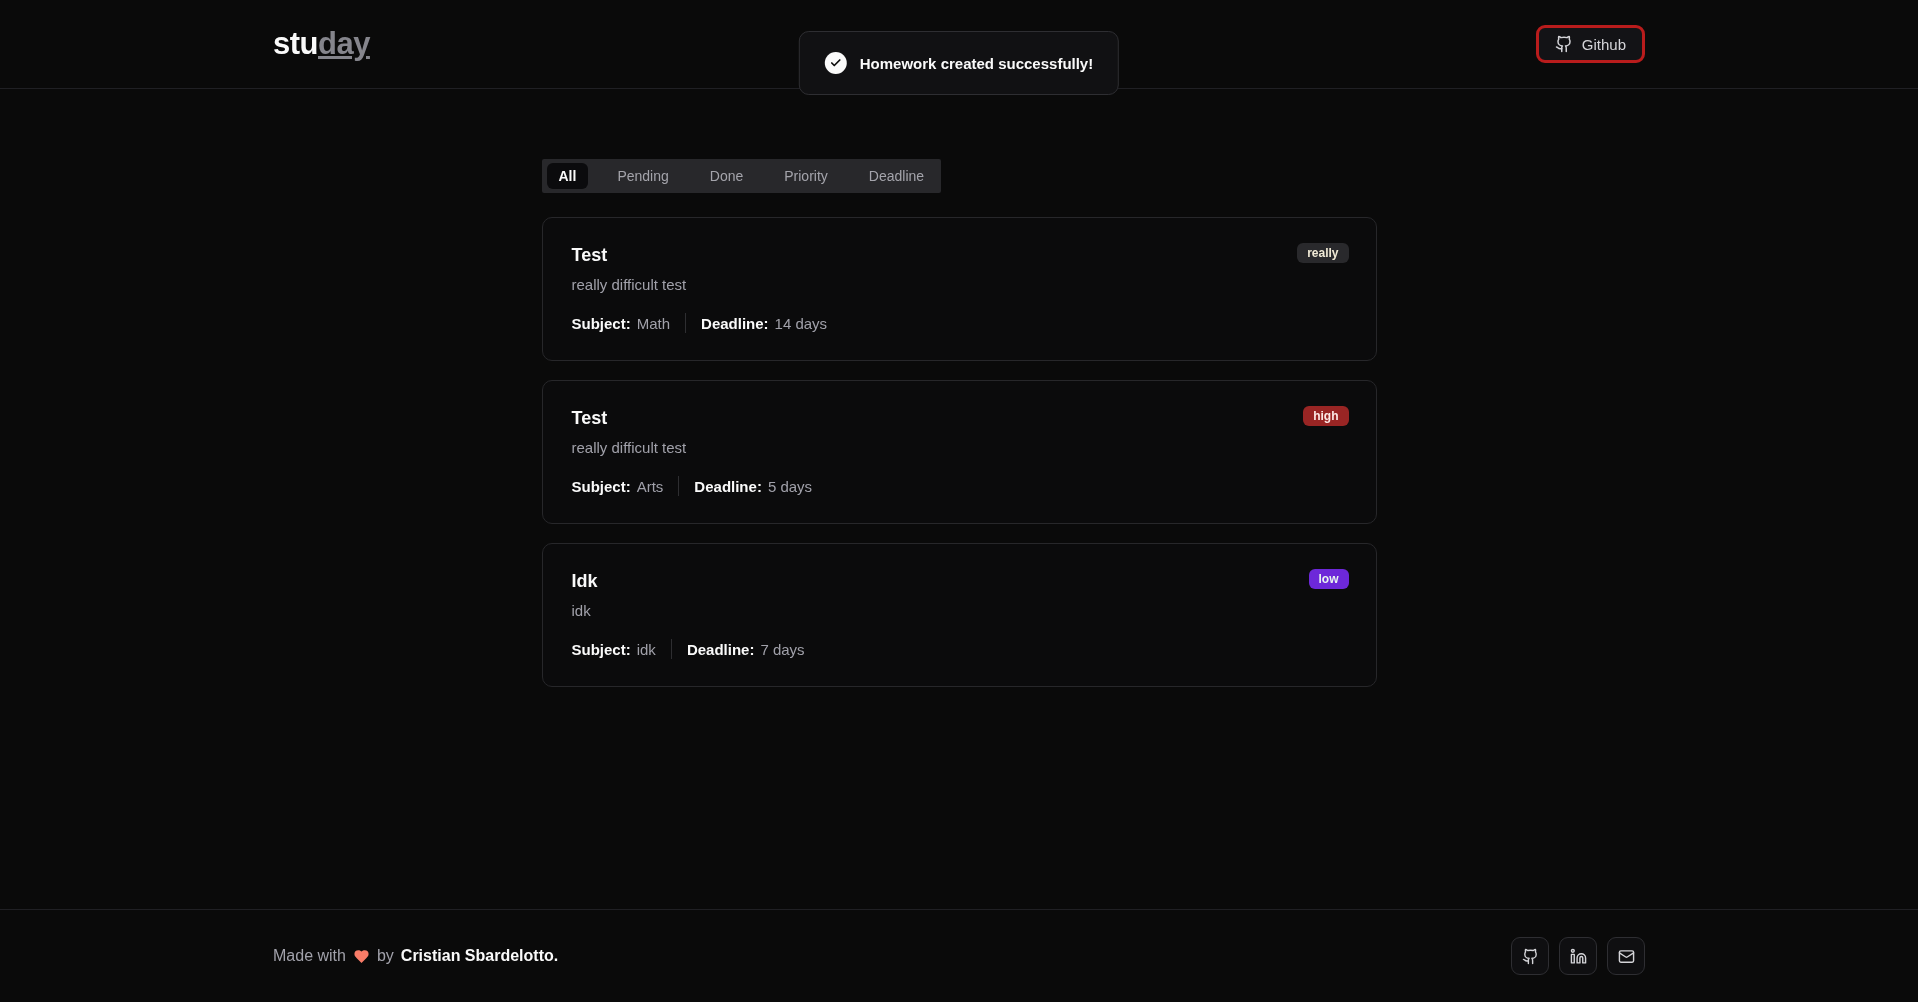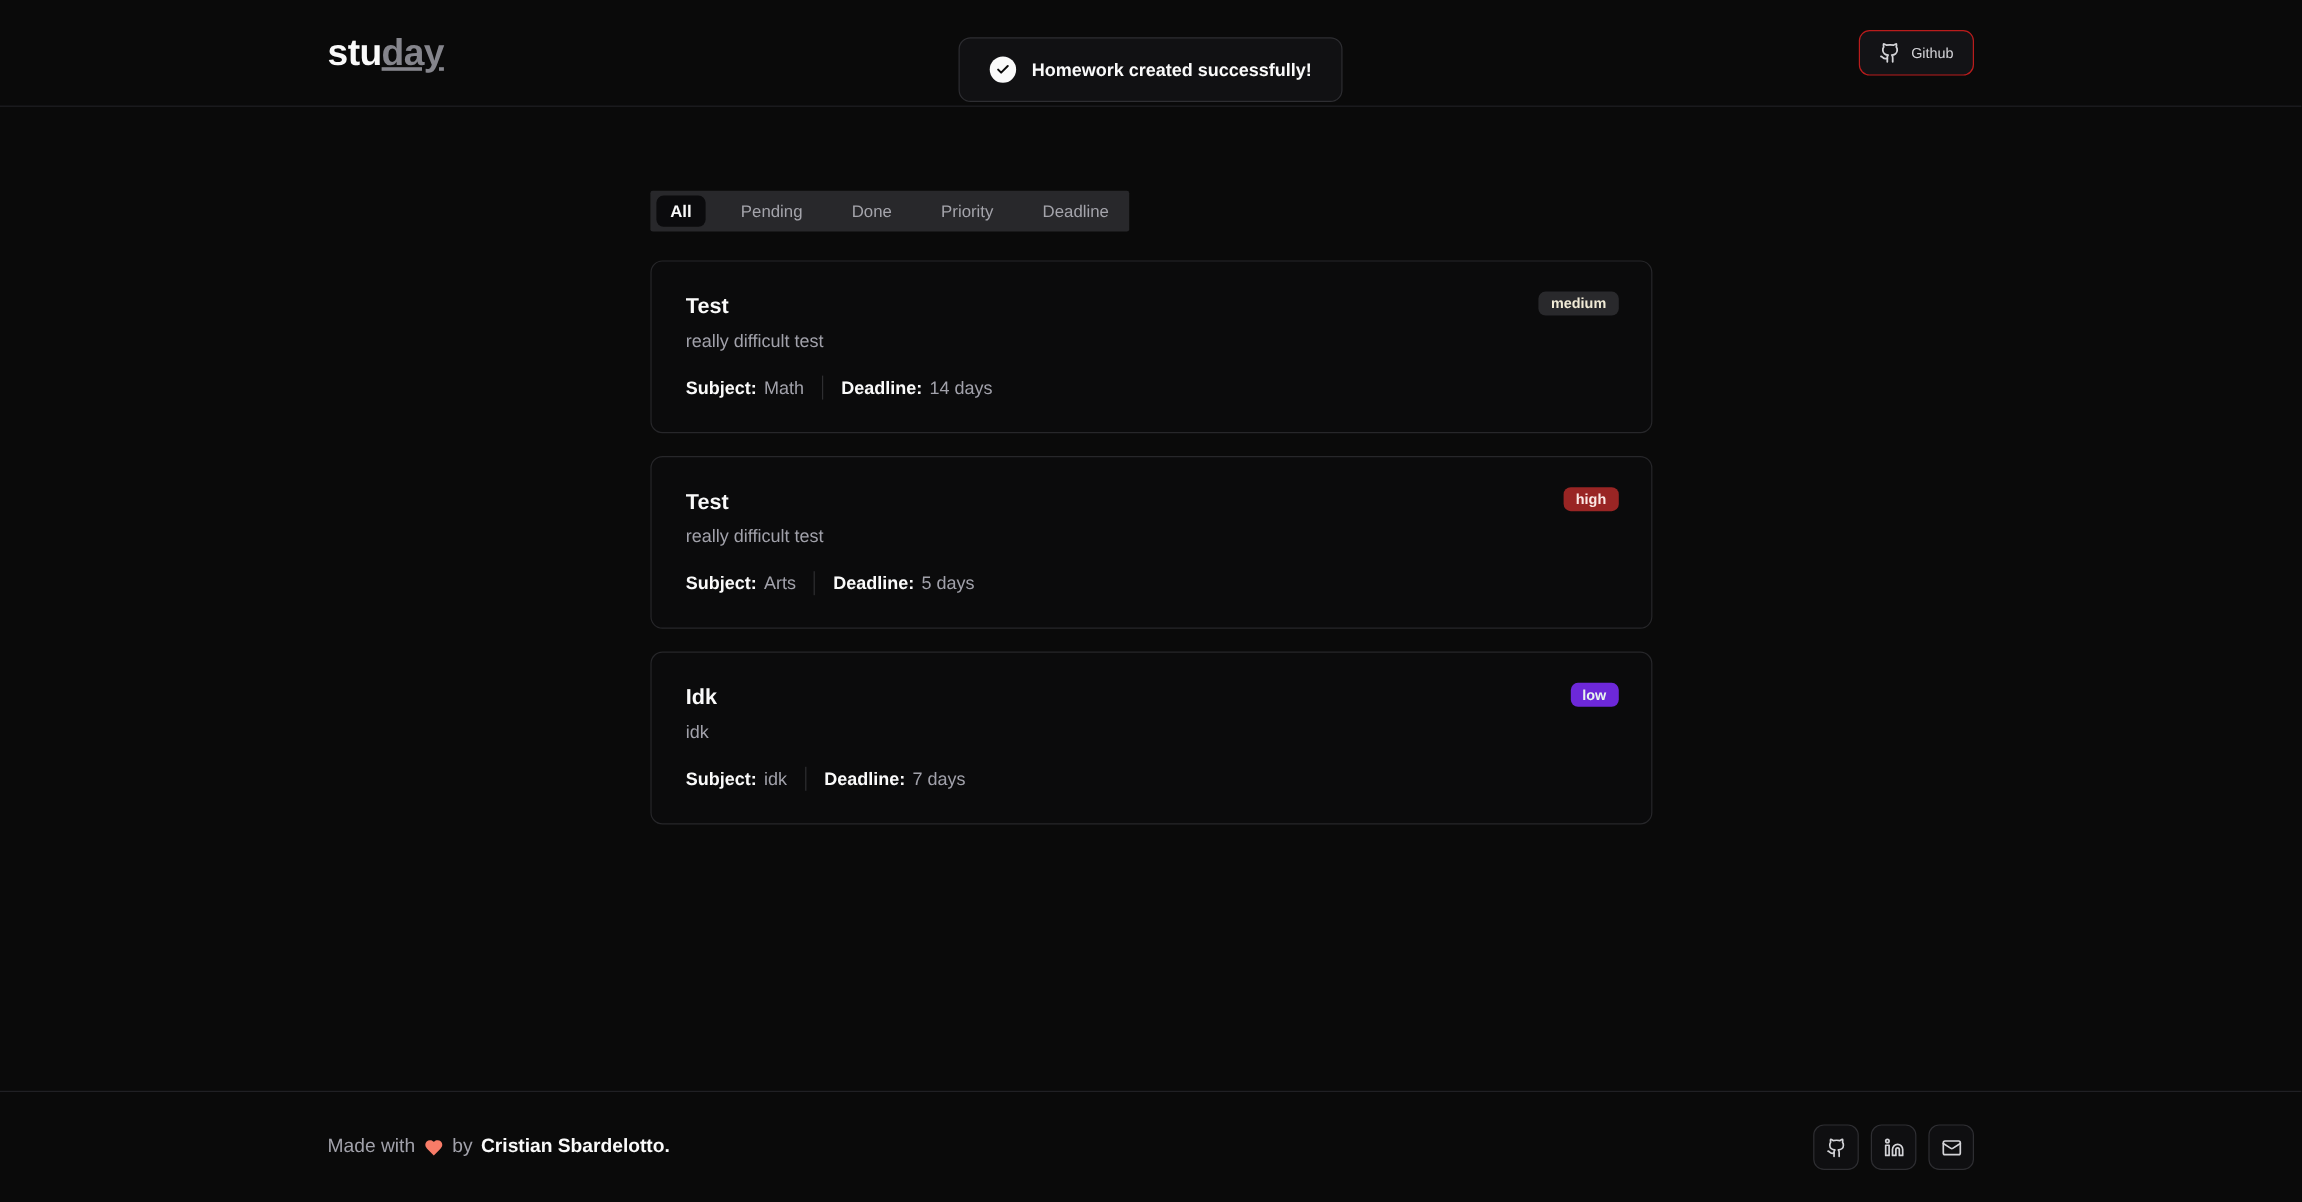--- a/index.html
+++ b/index.html
@@ -18,35 +18,35 @@
   .header { height: 89px; border-bottom: 1px solid #202024; position: relative; }
   .header-inner {
     width: 1372px; height: 100%; margin: 0 auto;
     display: flex; align-items: center; justify-content: space-between;
   }
   .logo { font-size: 31px; font-weight: 700; letter-spacing: -0.5px; cursor: pointer; }
   .logo .logo-day { color: #85858c; text-decoration: underline; }
 
   .toast {
     position: absolute; left: 50%; top: 31px; transform: translateX(-50%);
-    height: 54px; padding: 0 25px;
+    height: 64px; padding: 0 25px;
     display: flex; align-items: center; gap: 13px; white-space: nowrap;
     background: #111113; border: 1px solid #2e2e32; border-radius: 10px;
   }
   .check-circle {
     width: 22px; height: 22px; border-radius: 50%; background: #fafafa;
     display: flex; align-items: center; justify-content: center; flex-shrink: 0;
   }
   .toast-text { font-size: 15px; font-weight: 700; }
 
   .github-btn {
     display: flex; align-items: center; gap: 9px;
     height: 38px; padding: 0 16px;
-    background: #131316; border: 1px solid #b91c1c; border-radius: 9px;
-    color: #d4d4d8; font-size: 12px; font-family: inherit; cursor: pointer;
+    background: #131316; border: 3px solid #b91c1c; border-radius: 9px;
+    color: #d4d4d8; font-size: 15px; font-family: inherit; cursor: pointer;
   }
 
   
   main { width: 835px; margin: 0 auto; padding-top: 48px; }
   .title-row { display: flex; align-items: center; justify-content: space-between; }
   h1 { margin: 0; font-size: 34px; font-weight: 700; letter-spacing: -0.5px; }
   .new-btn {
     display: flex; align-items: center; gap: 8px;
     height: 38px; padding: 0 17px;
     background: #fafafa; color: #18181b;
@@ -155,21 +155,21 @@
         <span class="meta-pair">
           <span class="meta-label">Subject:</span>
           <span class="meta-value">Math</span>
         </span>
         <span class="meta-sep"></span>
         <span class="meta-pair">
           <span class="meta-label">Deadline:</span>
           <span class="meta-value">14 days</span>
         </span>
       </div>
-      <span class="badge badge--medium">medium</span>
+      <span class="badge badge--medium">really</span>
     </div>
 
     <div class="card">
       <div class="card-title">Test</div>
       <div class="card-desc">really difficult test</div>
       <div class="card-meta">
         <span class="meta-pair">
           <span class="meta-label">Subject:</span>
           <span class="meta-value">Arts</span>
         </span>

